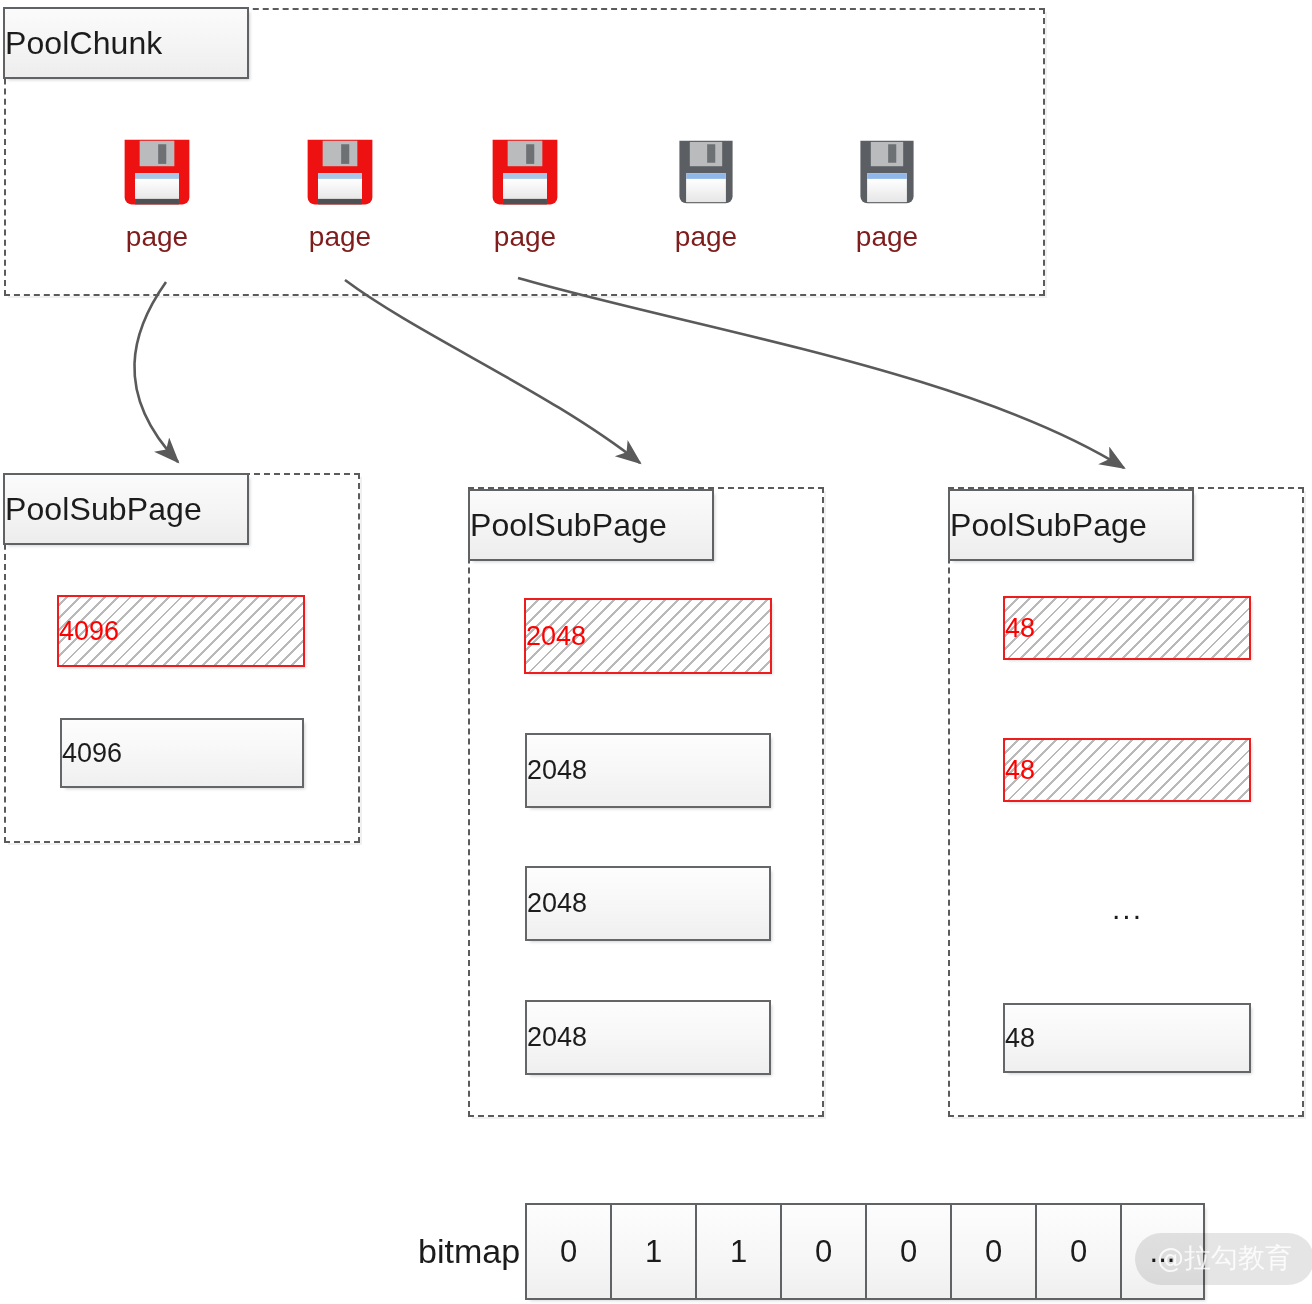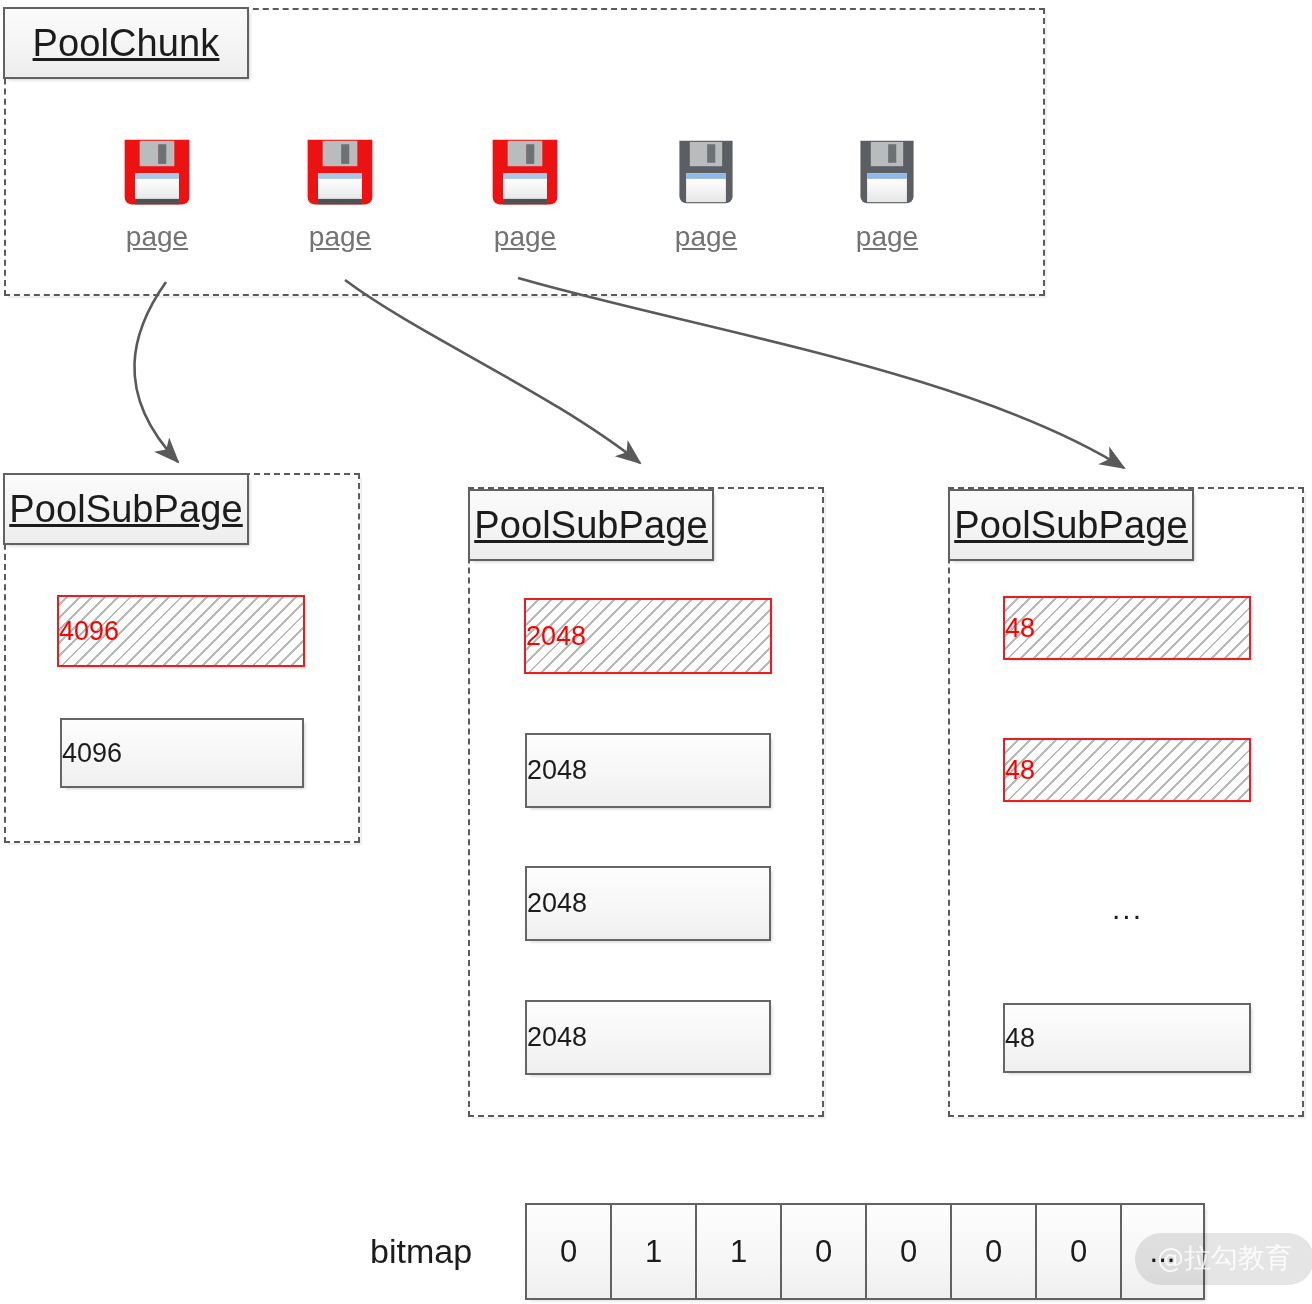--- a/index.html
+++ b/index.html
@@ -18,25 +18,24 @@
     box-sizing:border-box;
     box-shadow:3px 3px 0 -1px rgba(0,0,0,0.06);
   }
 
   
   .hdr-box{
     position:absolute;
     box-sizing:border-box;
     border:2px solid #606366;
     background:linear-gradient(to bottom,#fbfbfb 0%,#f4f4f4 55%,#ededed 100%);
-    display:flex;align-items:center;justify-content:center;
-    font-size:38px;color:#1c1c1c;letter-spacing:.1px;
+    display:flex;align-items:center;
+    font-size:32px;color:#1c1c1c;letter-spacing:.1px;
     box-shadow:3px 3px 3px -2px rgba(0,0,0,0.18);
     z-index:6;
-    text-decoration:underline;
   }
 
   
   .blk{
     position:absolute;box-sizing:border-box;
     display:flex;align-items:center;justify-content:flex-start;
     font-size:27px;
     z-index:4;
   }
   .blk.free{
@@ -60,26 +59,26 @@
 
   .ellipsis{
     position:absolute;font-size:30px;color:#1c1c1c;letter-spacing:2px;
     line-height:1;z-index:4;
   }
 
   
   .page-group{position:absolute;width:120px;text-align:center;z-index:5;}
   .page-group .floppy{display:block;margin:0 auto;}
   .page-group .cap{
-    display:block;margin-top:12px;font-size:28px;color:#737373;text-decoration:underline;
+    display:block;margin-top:12px;font-size:28px;color:#7f1d1d;
   }
 
   
   .bitmap-label{
-    position:absolute;font-size:34px;color:#1c1c1c;
+    position:absolute;font-size:34px;color:#1c1c1c;margin-left:48px;
   }
   .bitmap-table{
     position:absolute;display:flex;
     box-shadow:3px 3px 3px -2px rgba(0,0,0,0.14);
     z-index:3;
   }
   .bitmap-table .cell{
     width:85px;height:97px;box-sizing:border-box;
     border:2px solid #606366;border-right-width:0;
     background:linear-gradient(to bottom,#fdfdfd 0%,#f6f6f6 60%,#efefef 100%);

